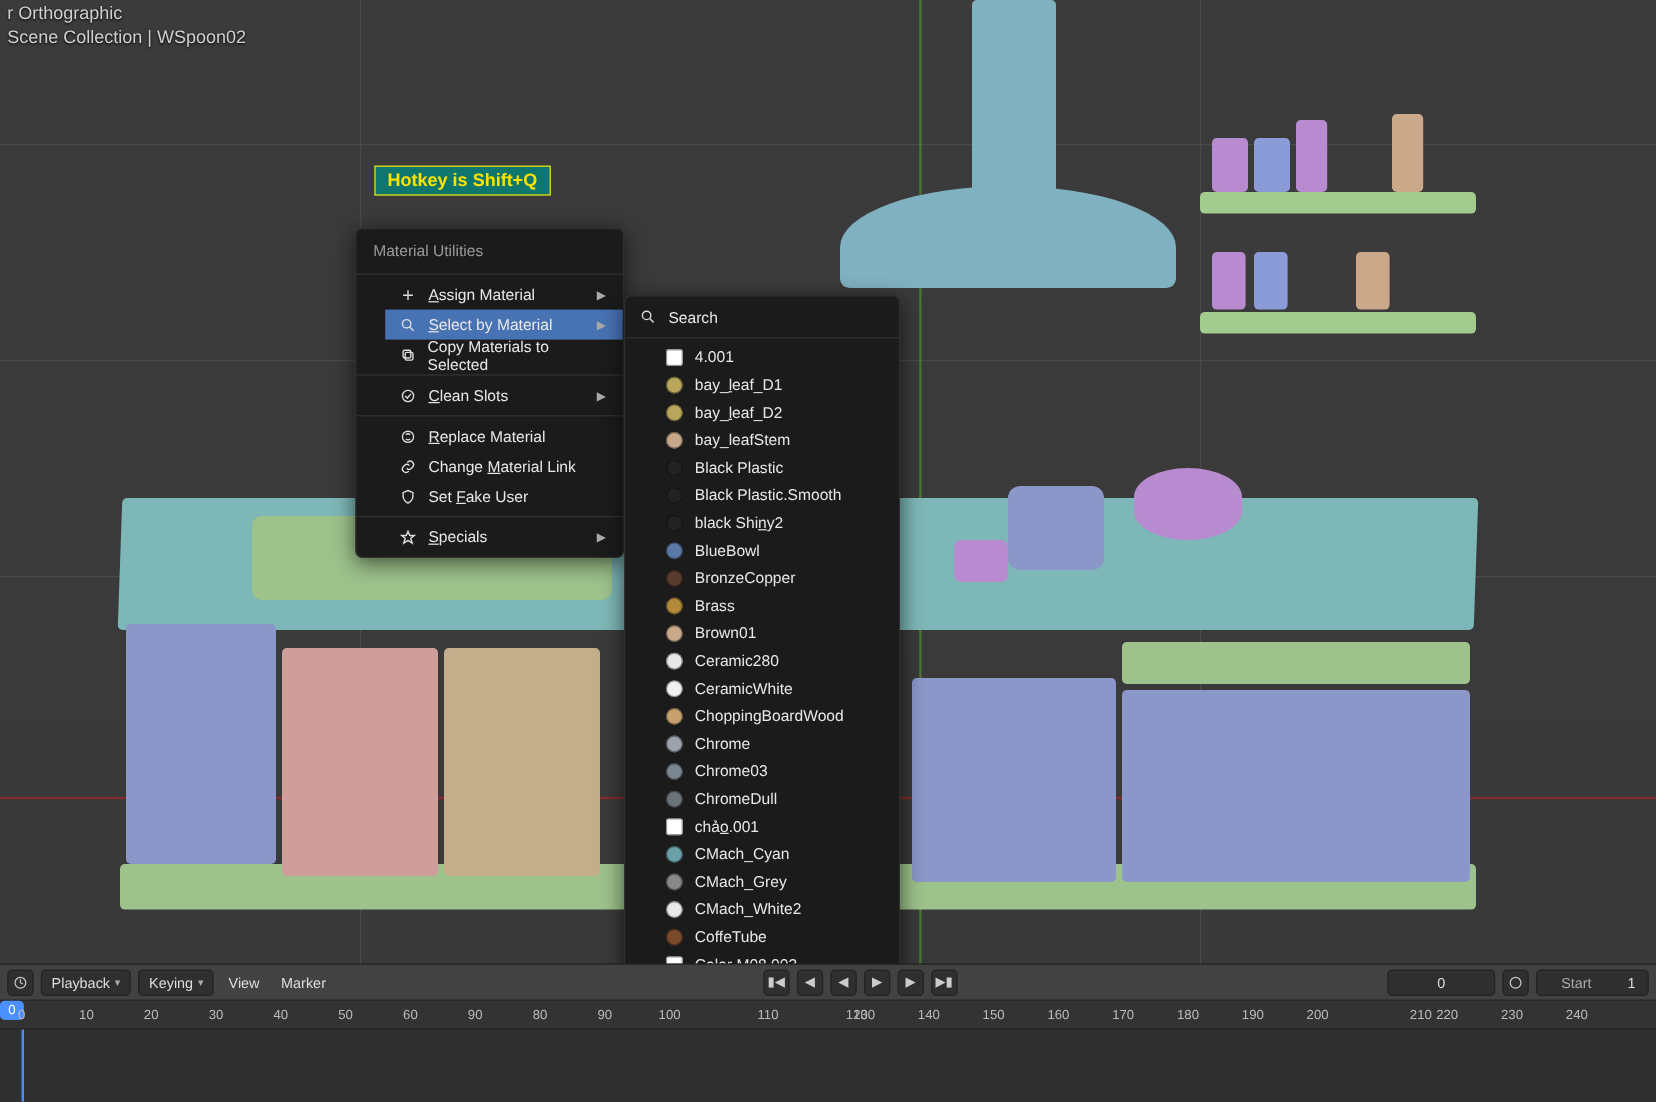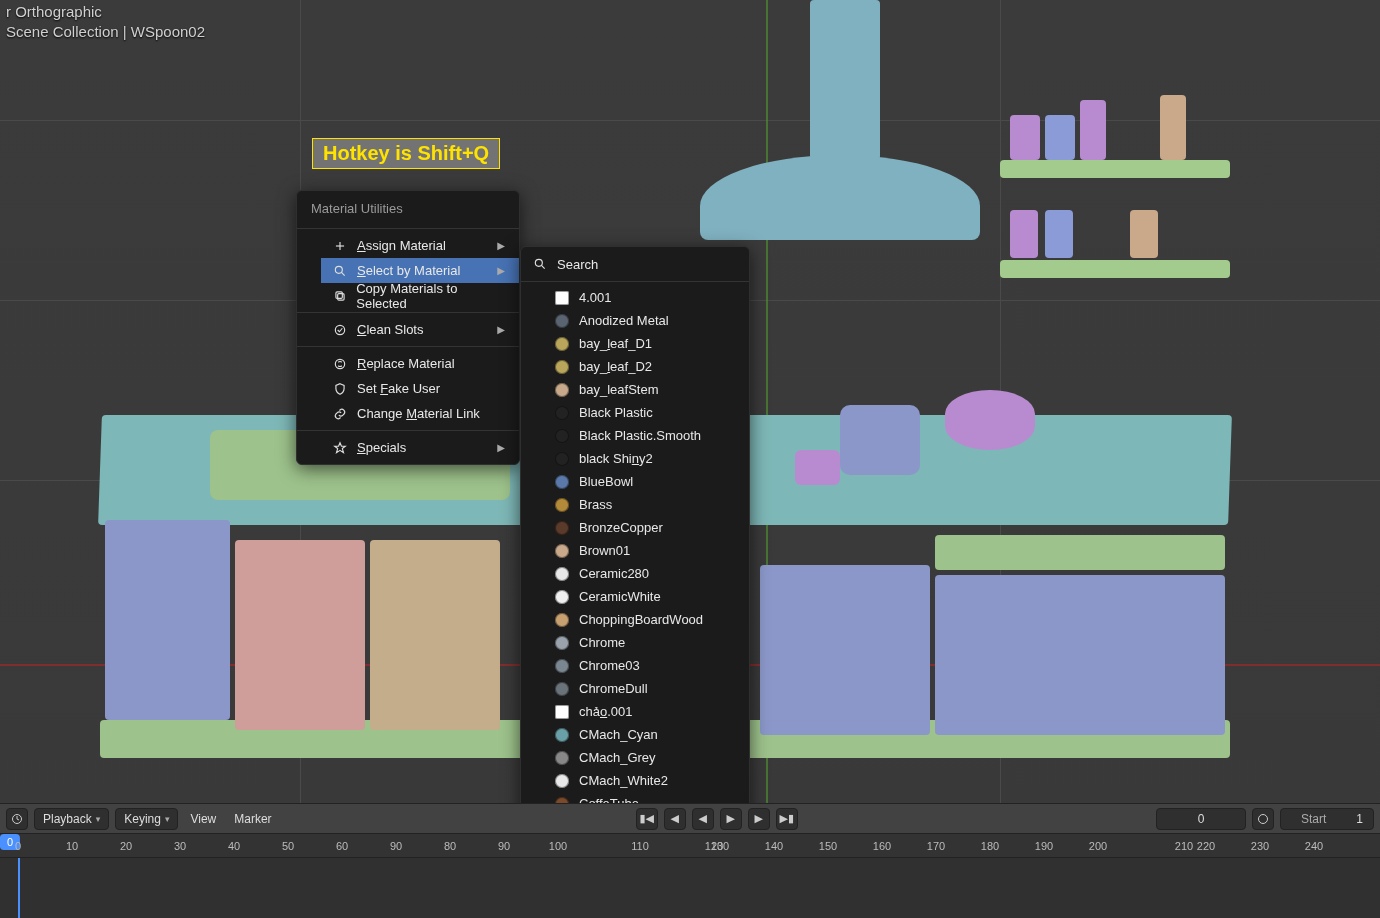--- a/index.html
+++ b/index.html
@@ -10,21 +10,21 @@
   .grid-lines { position:absolute; left:0; right:0; height:1px; background:#4a4a4a; }
   .grid-v { position:absolute; top:0; bottom:0; width:1px; background:#4a4a4a; }
   .axis-red { position:absolute; left:0; right:0; top:664px; height:2px; background:rgba(160,40,40,.7); }
   .axis-green { position:absolute; top:0; bottom:0; left:766px; width:2px; background:rgba(80,140,50,.7); }
 
   
   .overlay-text { position:absolute; top:2px; left:6px; color:#d0d0d0; font-size:15px; line-height:20px; text-shadow:0 1px 2px #000; }
   .overlay-text .line { white-space:nowrap; }
 
   
-  .hotkey-label { position:absolute; top:138px; left:312px; background:#737373; color:#ffe300; font-weight:700; font-size:20px; padding:3px 10px; border:1px solid #ffe300; }
+  .hotkey-label { position:absolute; top:138px; left:312px; background:#0f766e; color:#ffe300; font-weight:700; font-size:15px; padding:3px 10px; border:1px solid #ffe300; }
 
   
   .menu { position:absolute; background:#1b1b1b; border:1px solid #2f2f2f; border-radius:6px; box-shadow:0 4px 18px rgba(0,0,0,.6); padding:4px 0; }
   .menu-title { color:#9a9a9a; font-size:13px; padding:6px 14px 8px; }
   .menu-sep { height:1px; background:#343434; margin:4px 0; }
   .menu-item { display:flex; align-items:center; height:25px; padding:0 14px 0 10px; color:#e8e8e8; font-size:13px; position:relative;margin-left:24px; }
   .menu-item.hover { background:#4772b3; }
   .menu-item .ico { width:18px; display:flex; justify-content:center; margin-right:8px; color:#ccc; }
   .menu-item .sub { margin-left:auto; color:#aaa; font-size:10px; }
   .menu-item u { text-decoration:underline; }
@@ -165,33 +165,33 @@
           <svg width="14" height="14" viewBox="0 0 24 24" fill="none" stroke="#ddd" stroke-width="2">
             <circle cx="12" cy="12" r="8"></circle>
             <path d="M9 9a4 4 0 016 0M15 15a4 4 0 01-6 0"></path>
           </svg>
         </span>
         <span><u>R</u>eplace Material</span>
       </div>
       <div class="menu-item">
         <span class="ico">
           <svg width="14" height="14" viewBox="0 0 24 24" fill="none" stroke="#ddd" stroke-width="2">
-            <path d="M12 3l7 3v5c0 5-3 8-7 10-4-2-7-5-7-10V6z"></path>
-          </svg>
-        </span>
-        <span>Set <u>F</u>ake User</span>
-      </div>
-      <div class="menu-item">
-        <span class="ico">
-          <svg width="14" height="14" viewBox="0 0 24 24" fill="none" stroke="#ddd" stroke-width="2">
             <path d="M10 14a5 5 0 007 0l2-2a5 5 0 00-7-7l-1 1"></path>
             <path d="M14 10a5 5 0 00-7 0l-2 2a5 5 0 007 7l1-1"></path>
           </svg>
         </span>
         <span>Change <u>M</u>aterial Link</span>
+      </div>
+      <div class="menu-item">
+        <span class="ico">
+          <svg width="14" height="14" viewBox="0 0 24 24" fill="none" stroke="#ddd" stroke-width="2">
+            <path d="M12 3l7 3v5c0 5-3 8-7 10-4-2-7-5-7-10V6z"></path>
+          </svg>
+        </span>
+        <span>Set <u>F</u>ake User</span>
       </div>
       <div class="menu-sep"></div>
       <div class="menu-item">
         <span class="ico">
           <svg width="14" height="14" viewBox="0 0 24 24" fill="none" stroke="#ddd" stroke-width="2">
             <polygon points="12,3 14.5,9 21,9 16,13 18,20 12,16 6,20 8,13 3,9 9.5,9"></polygon>
           </svg>
         </span>
         <span><u>S</u>pecials</span>
         <span class="sub">▶</span>
@@ -209,24 +209,20 @@
     </span>
     <span>Search</span>
   </div>
   <div class="menu-sep"></div>
   <div id="material-list">
       <div class="menu-item">
         <span class="mat-swatch square" style="background:#ffffff"></span>
         <span><corrogateshiny>4.001</corrogateshiny></span>
       </div>
       <div class="menu-item">
-        <span class="mat-swatch" style="background:#5a6470"></span>
-        <span>Anodized Metal</span>
-      </div>
-      <div class="menu-item">
         <span class="mat-swatch" style="background:#b9a65a"></span>
         <span>bay_<u>l</u>eaf_D1</span>
       </div>
       <div class="menu-item">
         <span class="mat-swatch" style="background:#b9a65a"></span>
         <span>bay_<u>l</u>eaf_D2</span>
       </div>
       <div class="menu-item">
         <span class="mat-swatch" style="background:#c7a88a"></span>
         <span>bay_leafStem</span>
@@ -241,26 +237,26 @@
       </div>
       <div class="menu-item">
         <span class="mat-swatch" style="background:#222222"></span>
         <span>black Shi<u>n</u>y2</span>
       </div>
       <div class="menu-item">
         <span class="mat-swatch" style="background:#5b79a8"></span>
         <span>BlueBowl</span>
       </div>
       <div class="menu-item">
+        <span class="mat-swatch" style="background:#5a3a2a"></span>
+        <span>BronzeCopper</span>
+      </div>
+      <div class="menu-item">
         <span class="mat-swatch" style="background:#b38a3a"></span>
         <span>Brass</span>
-      </div>
-      <div class="menu-item">
-        <span class="mat-swatch" style="background:#5a3a2a"></span>
-        <span>BronzeCopper</span>
       </div>
       <div class="menu-item">
         <span class="mat-swatch" style="background:#caa98b"></span>
         <span>Brown01</span>
       </div>
       <div class="menu-item">
         <span class="mat-swatch" style="background:#e8e8e8"></span>
         <span>Ceramic280</span>
       </div>
       <div class="menu-item">

